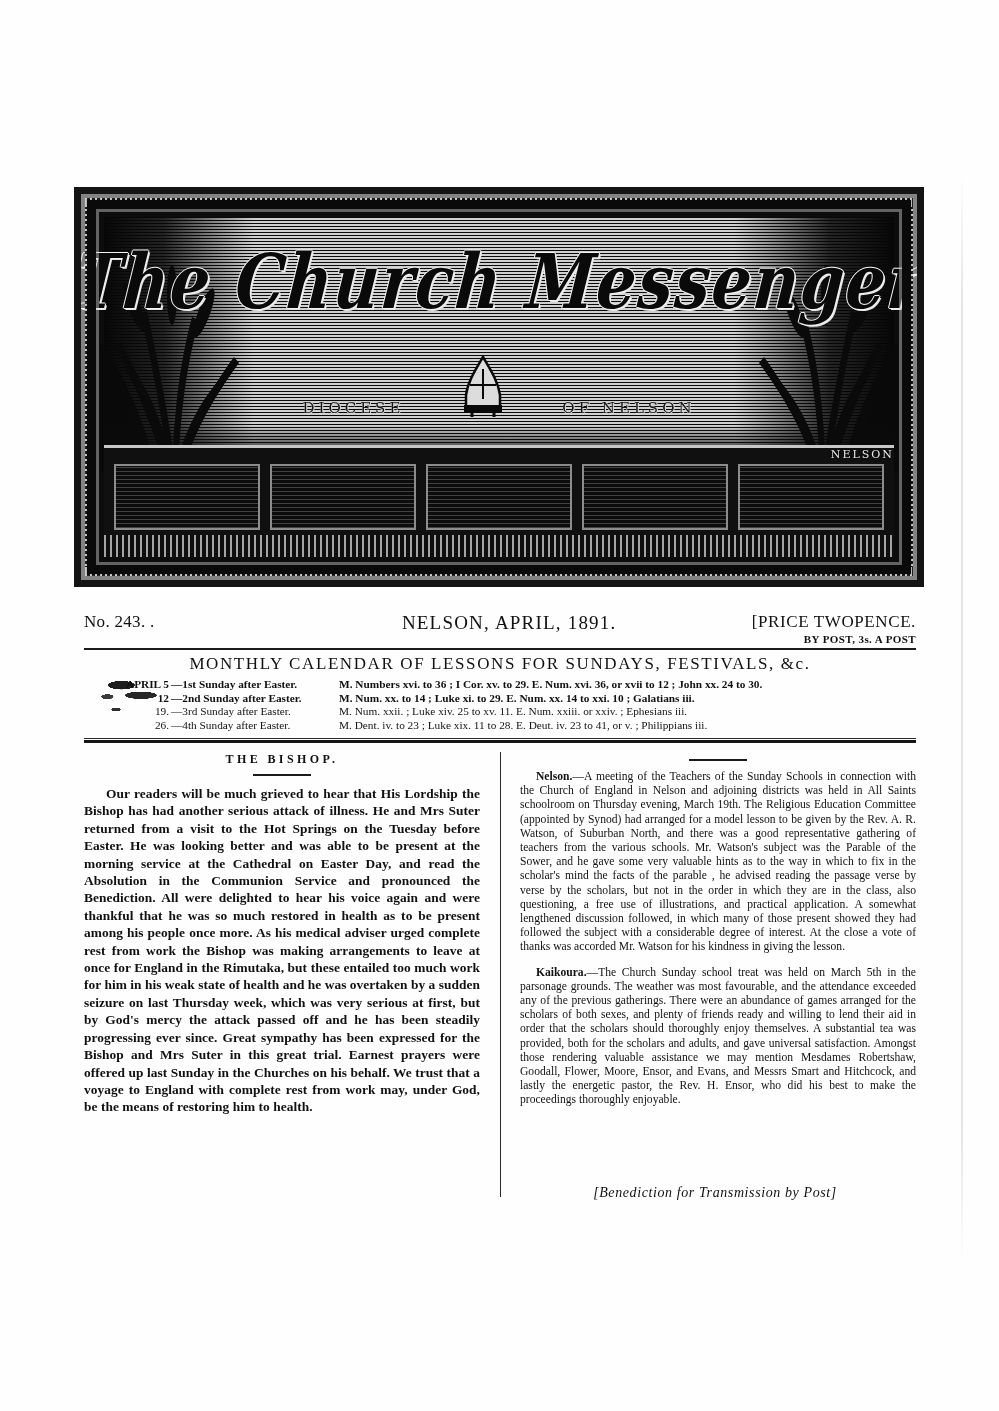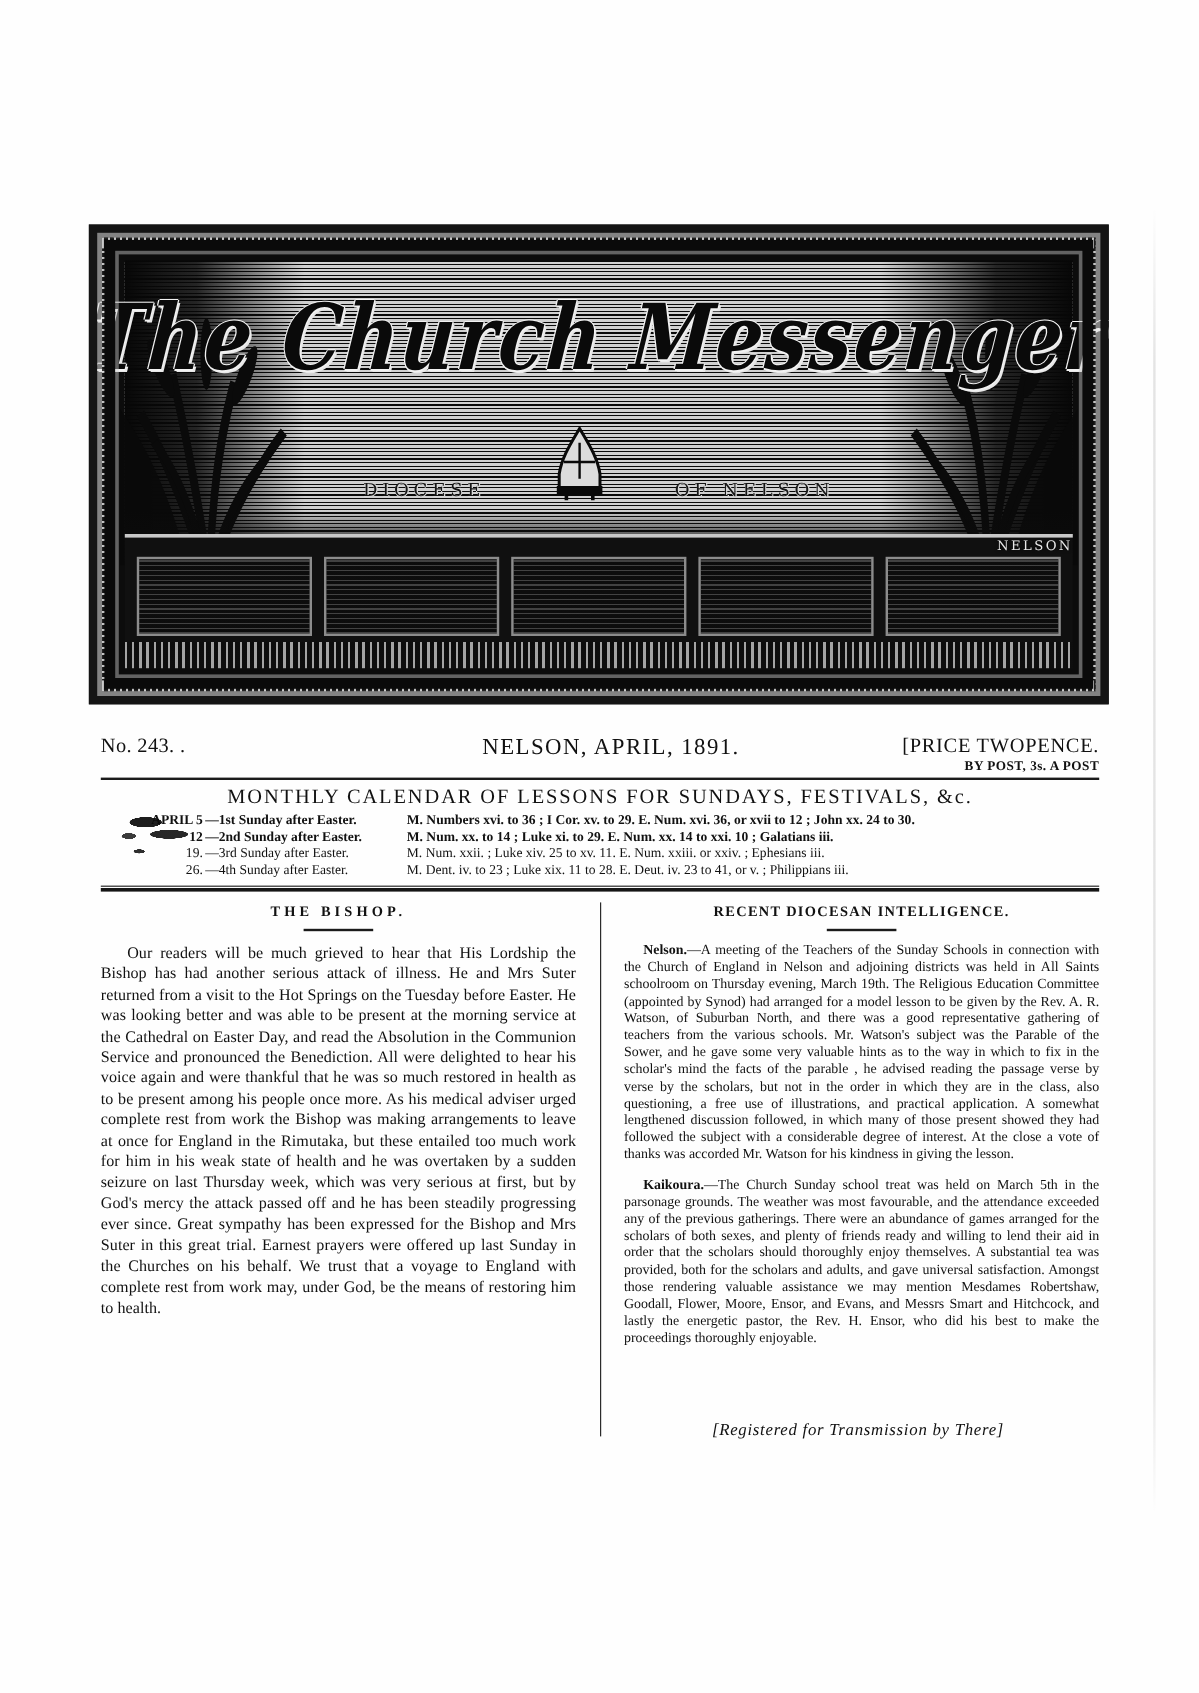--- a/index.html
+++ b/index.html
@@ -310,21 +310,21 @@
     width: 58px;
     height: 0;
     border-top: 2px solid #1b1b1b;
     margin: 7px auto 9px auto;
   }
   .body-a {
     font-size: 13.4px;
     line-height: 17.4px;
     text-align: justify;
     text-indent: 22px;
-    font-weight: 400;
+    font-weight: 700;
     letter-spacing: .05px;
   }
   .body-b {
     font-size: 11.6px;
     line-height: 14.2px;
     text-align: justify;
     text-indent: 16px;
     letter-spacing: 0;
   }
   .body-b + .body-b { margin-top: 11px; }
@@ -469,28 +469,27 @@
       <div class="col-head">THE BISHOP.</div>
       <div class="head-dash"></div>
       <div class="body-a">Our readers will be much grieved to hear that His Lordship the Bishop has had another serious attack of illness. He and Mrs Suter returned from a visit to the Hot Springs on the Tuesday before Easter. He was looking better and was able to be present at the morning service at the Cathedral on Easter Day, and read the Absolution in the Communion Service and pronounced the Benediction. All were delighted to hear his voice again and were thankful that he was so much restored in health as to be present among his people once more. As his medical adviser urged complete rest from work the Bishop was making arrangements to leave at once for England in the Rimutaka, but these entailed too much work for him in his weak state of health and he was overtaken by a sudden seizure on last Thursday week, which was very serious at first, but by God's mercy the attack passed off and he has been steadily progressing ever since. Great sympathy has been expressed for the Bishop and Mrs Suter in this great trial. Earnest prayers were offered up last Sunday in the Churches on his behalf. We trust that a voyage to England with complete rest from work may, under God, be the means of restoring him to health.</div>
     </div>
 
     <div class="col-gutter">
       <div class="col-rule"></div>
     </div>
 
     <div class="col">
-      <div class="col-head tight">RECENT DIOCESAN INTELLIGENCE.</div>
       <div class="head-dash"></div>
 
       <div class="body-b">
         <span class="run-in">Nelson.</span><span>—A meeting of the Teachers of the Sunday Schools in connection with the Church of England in Nelson and adjoining districts was held in All Saints schoolroom on Thursday evening, March 19th. The Religious Education Committee (appointed by Synod) had arranged for a model lesson to be given by the Rev. A. R. Watson, of Suburban North, and there was a good representative gathering of teachers from the various schools. Mr. Watson's subject was the Parable of the Sower, and he gave some very valuable hints as to the way in which to fix in the scholar's mind the facts of the parable , he advised reading the passage verse by verse by the scholars, but not in the order in which they are in the class, also questioning, a free use of illustrations, and practical application. A somewhat lengthened discussion followed, in which many of those present showed they had followed the subject with a considerable degree of interest. At the close a vote of thanks was accorded Mr. Watson for his kindness in giving the lesson.</span>
       </div>
 
       <div class="body-b">
         <span class="run-in">Kaikoura.</span><span>—The Church Sunday school treat was held on March 5th in the parsonage grounds. The weather was most favourable, and the attendance exceeded any of the previous gatherings. There were an abundance of games arranged for the scholars of both sexes, and plenty of friends ready and willing to lend their aid in order that the scholars should thoroughly enjoy themselves. A substantial tea was provided, both for the scholars and adults, and gave universal satisfaction. Amongst those rendering valuable assistance we may mention Mesdames Robertshaw, Goodall, Flower, Moore, Ensor, and Evans, and Messrs Smart and Hitchcock, and lastly the energetic pastor, the Rev. H. Ensor, who did his best to make the proceedings thoroughly enjoyable.</span>
       </div>
     </div>
   </div>
 
-  <div id="registered">[Registered for Transmission by There]</div>
+  <div id="registered">[Benediction for Transmission by Post]</div>
 
 </div>
 
 </body></html>

